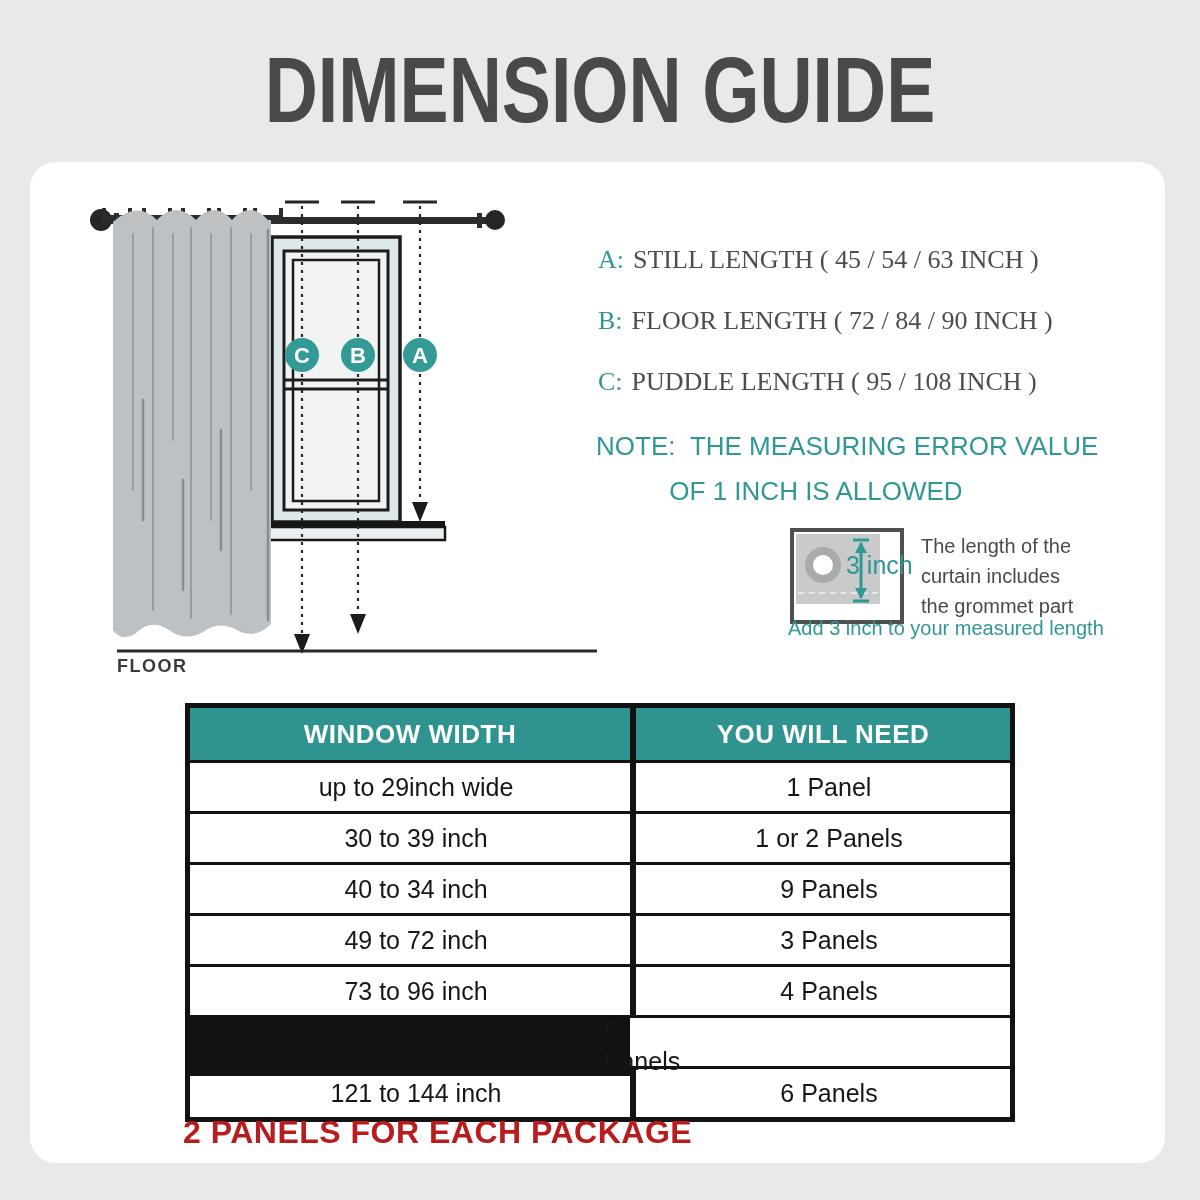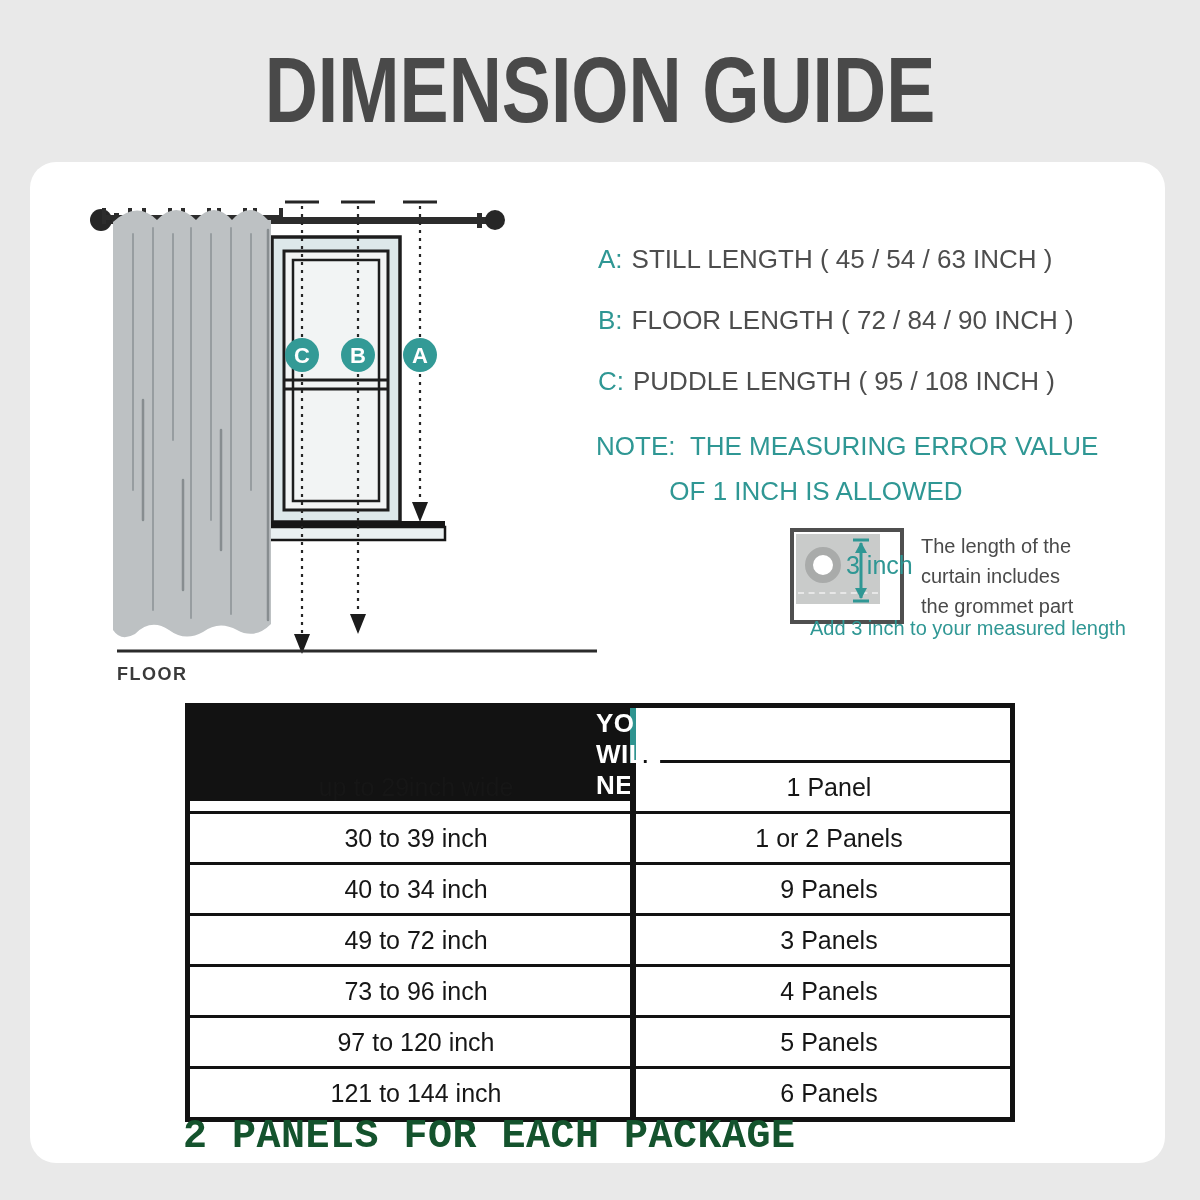--- a/index.html
+++ b/index.html
@@ -6,59 +6,59 @@
   .stage{position:relative;width:1200px;height:1200px;background:#e9e9e9;overflow:hidden;
          font-family:"Liberation Sans", sans-serif;}
   .page-title{position:absolute;left:0;top:38px;width:1200px;text-align:center;
     font-size:92px;font-weight:800;color:#494949;letter-spacing:0px;
     transform:scaleX(0.8);transform-origin:center;white-space:nowrap;}
   .card{position:absolute;left:30px;top:162px;width:1135px;height:1001px;
     background:#ffffff;border-radius:26px;}
   .illus{position:absolute;left:85px;top:190px;width:530px;height:492px;}
 
   
-  .legend{position:absolute;left:598px;top:229px;}
+  .legend{position:absolute;left:598px;top:229px;font-family:Liberation Serif, serif;}
   .legend-line{font-size:26px;color:#4d4d4d;line-height:61px;white-space:nowrap;font-weight:500;}
   .legend-prefix{color:#2f9794;margin-right:9px;font-weight:500;}
 
   
   .note{position:absolute;left:596px;top:424px;width:440px;text-align:center;
     color:#2f9794;font-size:26px;line-height:45px;font-weight:500;white-space:nowrap;}
 
   
   .grommet-box{position:absolute;left:790px;top:528px;width:106px;height:88px;
     border:4px solid #4f4f4f;background:#fff;box-sizing:content-box;}
   .grommet-fabric{position:absolute;left:2px;top:2px;width:84px;height:70px;background:#c9cbca;}
   .grommet-dash{position:absolute;left:4px;top:60px;width:80px;border-top:2px dashed #e7e7e7;}
   .grommet-ring{position:absolute;left:11px;top:15px;width:36px;height:36px;border-radius:50%;
     border:8px solid #a9abaa;background:#fff;box-sizing:border-box;}
   .grommet-arrow{position:absolute;left:58px;top:5px;}
   .grommet-measure{position:absolute;left:846px;top:551px;font-size:25px;color:#2f9794;
     white-space:nowrap;font-weight:500;}
   .grommet-desc{position:absolute;left:921px;top:531px;font-size:20px;color:#4a4a4a;
     line-height:30px;font-weight:500;}
-  .grommet-tip{position:absolute;left:810px;top:617px;font-size:20px;color:#2f9794;
+  .grommet-tip{position:absolute;left:788px;top:617px;font-size:20px;color:#2f9794;
     white-space:nowrap;font-weight:500;}
 
   .floor-label{position:absolute;left:117px;top:656px;font-size:18px;font-weight:700;
-    color:#3a3a3a;letter-spacing:1.5px;margin-top:8px;}
+    color:#3a3a3a;letter-spacing:1.5px;}
 
   
   .panel-table{position:absolute;left:185px;top:703px;width:830px;
     border:5px solid #121212;background:#fff;box-sizing:border-box;}
   .t-row{display:grid;grid-template-columns:440px 6px 374px;height:48px;}
   .t-row.header{height:52px;}
   .t-row + .t-row{border-top:3px solid #121212;}
   .th{background:#2f9490;color:#fff;display:flex;align-items:center;justify-content:center;
     font-weight:700;font-size:26px;letter-spacing:0.5px;}
   .vdiv{background:#121212;}
   .td{display:flex;align-items:center;justify-content:center;font-size:25px;color:#161616;padding-left:12px;}
 
-  .footer-note{position:absolute;left:183px;top:1114px;font-size:40px;font-weight:700;
-    color:#14532d;letter-spacing:0.5px;white-space:nowrap;font-family:Liberation Mono, monospace;}
+  .footer-note{position:absolute;left:183px;top:1114px;font-size:32px;font-weight:700;
+    color:#b91c1c;letter-spacing:0.5px;white-space:nowrap;}
 </style>
 </head>
 <body>
 
 <div class="stage">
 
   <div class="page-title">DIMENSION GUIDE</div>
 
   <div class="card"></div>
 
@@ -201,20 +201,21 @@
   <div class="grommet-measure">3 inch</div>
   <div class="grommet-desc">
     <div>The length of the</div>
     <div>curtain includes</div>
     <div>the grommet part</div>
   </div>
   <div class="grommet-tip">Add 3 inch to your measured length</div>
 
   <div class="panel-table">
     <div class="t-row header">
+      <div class="th">WINDOW WIDTH</div>
       <div class="vdiv"></div>
       <div class="th">YOU WILL NEED</div>
     </div>
     <div class="t-row">
       <div class="td">up to 29inch wide</div>
       <div class="vdiv"></div>
       <div class="td">1 Panel</div>
     </div>
     <div class="t-row">
       <div class="td">30 to 39 inch</div>
@@ -230,21 +231,20 @@
       <div class="td">49 to 72 inch</div>
       <div class="vdiv"></div>
       <div class="td">3 Panels</div>
     </div>
     <div class="t-row">
       <div class="td">73 to 96 inch</div>
       <div class="vdiv"></div>
       <div class="td">4 Panels</div>
     </div>
     <div class="t-row">
-      <div class="td">97 to 120 inch</div>
       <div class="vdiv"></div>
       <div class="td">5 Panels</div>
     </div>
     <div class="t-row">
       <div class="td">121 to 144 inch</div>
       <div class="vdiv"></div>
       <div class="td">6 Panels</div>
     </div>
   </div>
 

